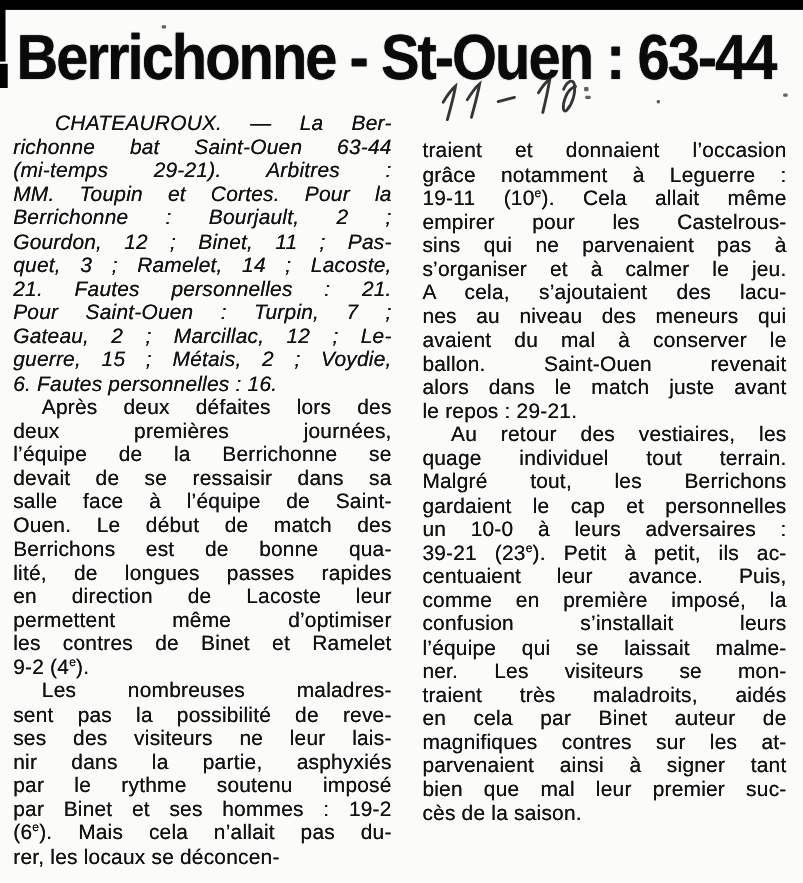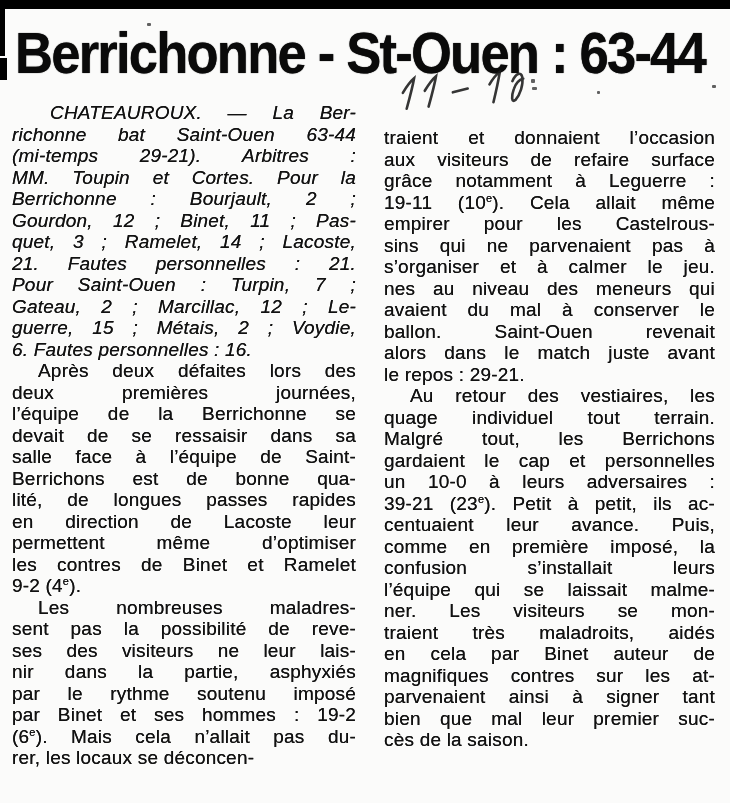--- a/index.html
+++ b/index.html
@@ -82,44 +82,45 @@
       <div class="line lead">21. Fautes personnelles : 21.</div>
       <div class="line lead">Pour Saint-Ouen : Turpin, 7 ;</div>
       <div class="line lead">Gateau, 2 ; Marcillac, 12 ; Le-</div>
       <div class="line lead">guerre, 15 ; Métais, 2 ; Voydie,</div>
       <div class="line lead last">6. Fautes personnelles : 16.</div>
       <div class="line first">Après deux défaites lors des</div>
       <div class="line">deux premières journées,</div>
       <div class="line">l’équipe de la Berrichonne se</div>
       <div class="line">devait de se ressaisir dans sa</div>
       <div class="line">salle face à l’équipe de Saint-</div>
+      <div class="line">Ouen. Le début de match des</div>
       <div class="line">Berrichons est de bonne qua-</div>
       <div class="line">lité, de longues passes rapides</div>
       <div class="line">en direction de Lacoste leur</div>
       <div class="line">permettent même d’optimiser</div>
       <div class="line">les contres de Binet et Ramelet</div>
       <div class="line last">9-2 (4<sup>e</sup>).</div>
       <div class="line first">Les nombreuses maladres-</div>
       <div class="line">sent pas la possibilité de reve-</div>
       <div class="line">ses des visiteurs ne leur lais-</div>
       <div class="line">nir dans la partie, asphyxiés</div>
       <div class="line">par le rythme soutenu imposé</div>
       <div class="line">par Binet et ses hommes : 19-2</div>
       <div class="line">(6<sup>e</sup>). Mais cela n’allait pas du-</div>
       <div class="line last">rer, les locaux se déconcen-</div>
     </div>
 
   <div class="col col-right">
       <div class="line">traient et donnaient l’occasion</div>
-      <div class="line">aux visiteurs de refaire surface</div>
       <div class="line">grâce notamment à Leguerre :</div>
       <div class="line">19-11 (10<sup>e</sup>). Cela allait même</div>
       <div class="line">empirer pour les Castelrous-</div>
       <div class="line">sins qui ne parvenaient pas à</div>
       <div class="line">s’organiser et à calmer le jeu.</div>
+      <div class="line">A cela, s’ajoutaient des lacu-</div>
       <div class="line">nes au niveau des meneurs qui</div>
       <div class="line">avaient du mal à conserver le</div>
       <div class="line">ballon. Saint-Ouen revenait</div>
       <div class="line">alors dans le match juste avant</div>
       <div class="line last">le repos : 29-21.</div>
       <div class="line first">Au retour des vestiaires, les</div>
       <div class="line">quage individuel tout terrain.</div>
       <div class="line">Malgré tout, les Berrichons</div>
       <div class="line">gardaient le cap et personnelles</div>
       <div class="line">un 10-0 à leurs adversaires :</div>

